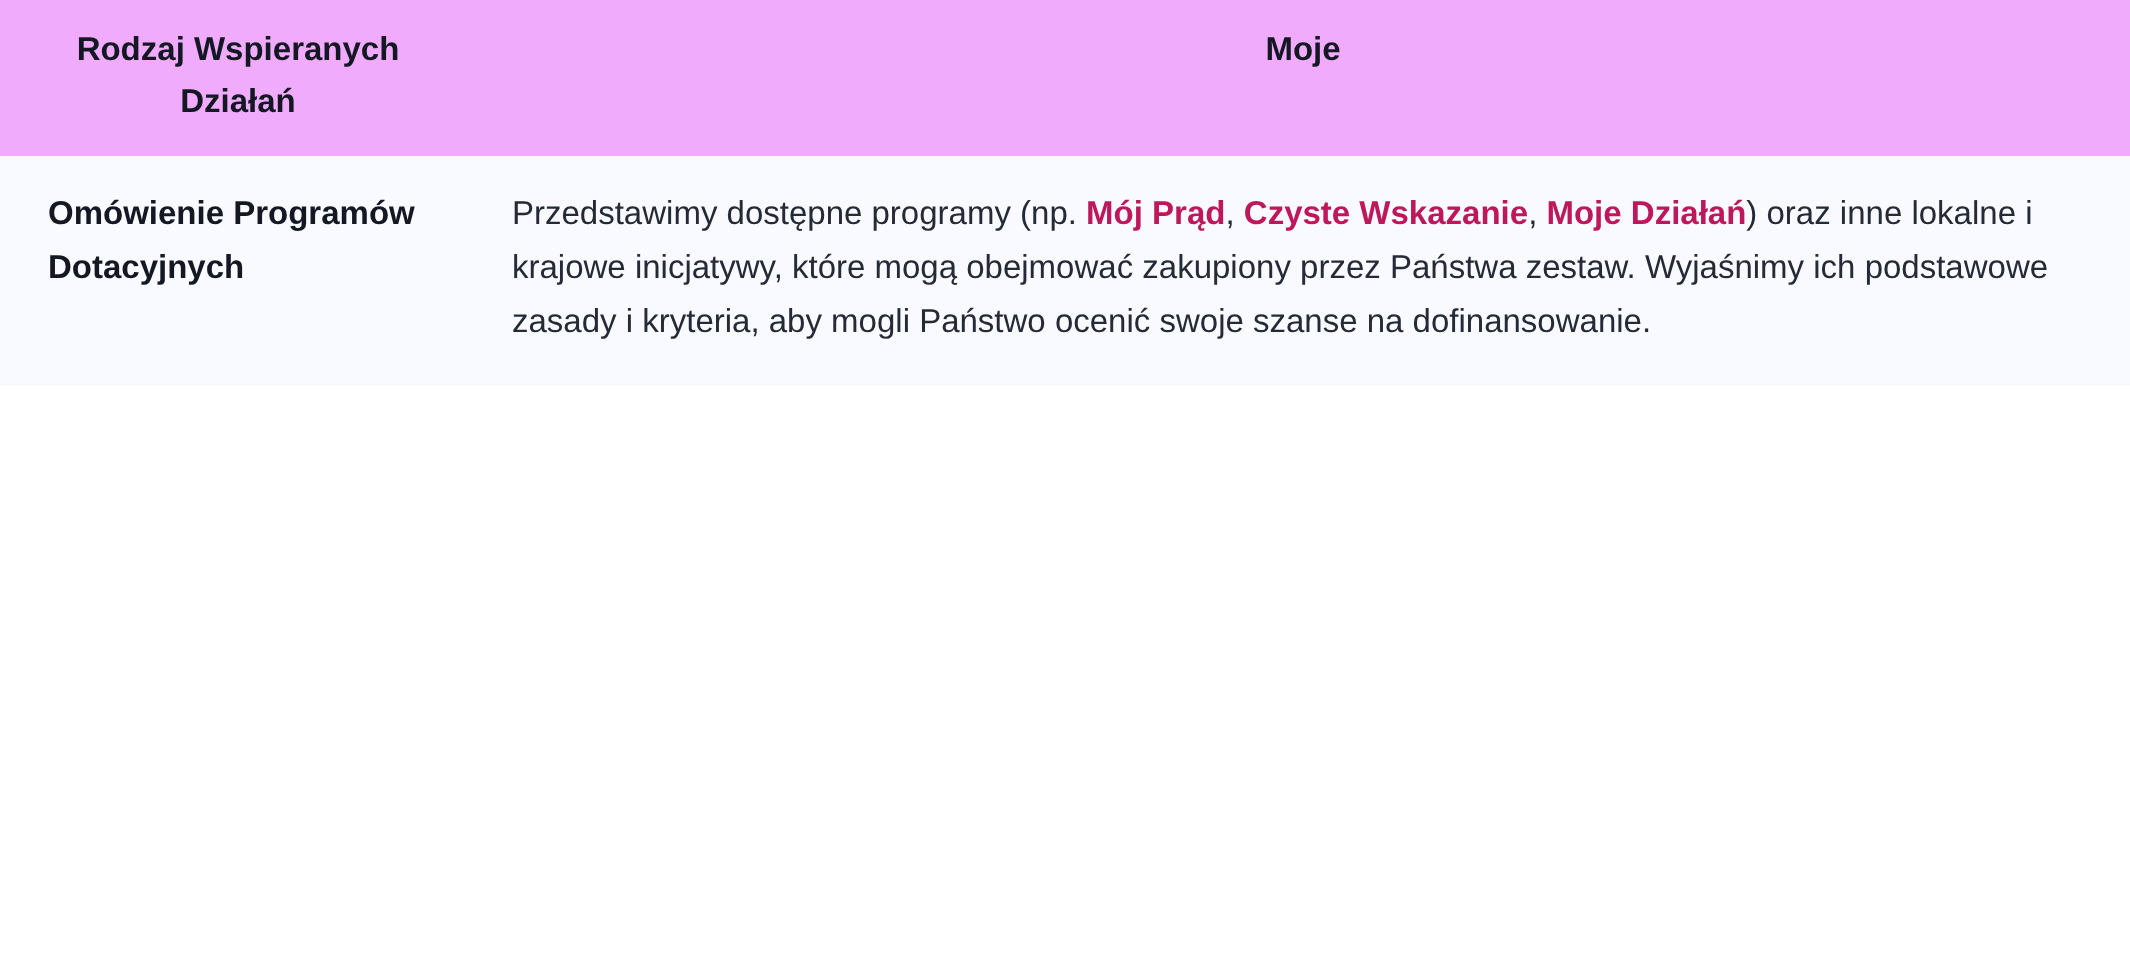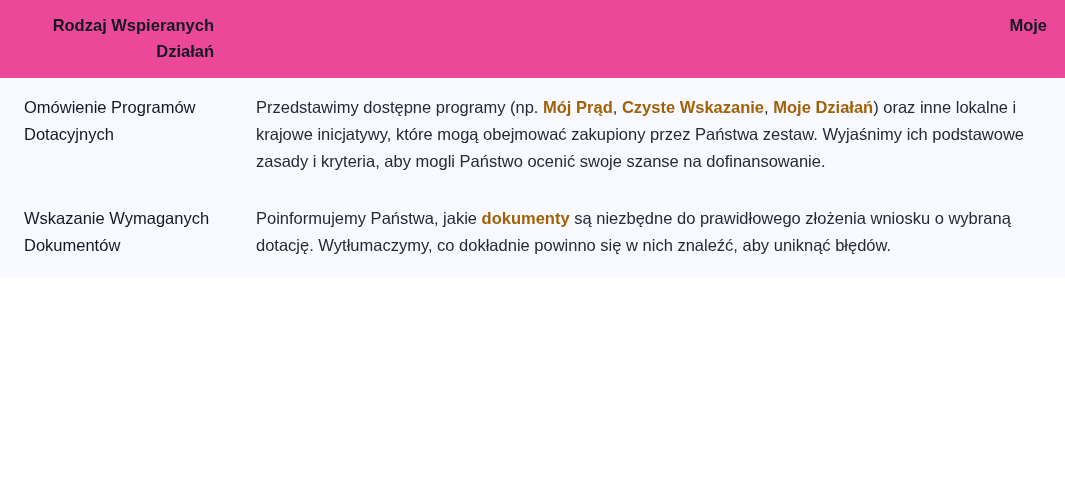--- a/index.html
+++ b/index.html
@@ -18,58 +18,58 @@
   .table {
     width: 1065px;
     border-collapse: collapse;
     table-layout: fixed;
   }
 
   .table col.col-kind { width: 232px; }
   .table col.col-desc { width: 833px; }
 
   thead th {
-    background: #ec4899;
-    text-align: right;
+    background: #f0abfc;
+    text-align: center;
     vertical-align: top;
     font-weight: 700;
     font-size: 16.5px;
     line-height: 26px;
     color: #131823;
     padding: 12px 18px 14px 24px;
   }
   thead th.desc-head {
     padding-left: 24px;
   }
 
   tbody td {
     background: #f8faff;
     vertical-align: top;
     padding: 16px 18px 14px 24px;
     font-size: 16.5px;
     line-height: 27px;
     color: #242a36;
   }
   tbody td.kind {
-    font-weight: 400;
+    font-weight: 700;
     color: #131823;
     padding-right: 10px;
   }
   tbody td.desc {
     padding-left: 24px;
     padding-right: 26px;
     font-weight: 400;
   }
   tbody tr:last-child td {
     padding-bottom: 18px;
   }
 
   .desc b {
     font-weight: 700;
-    color: #a16207;
+    color: #be185d;
   }
 </style>
 </head>
 <body>
 
 <table class="table">
   <colgroup>
     <col class="col-kind">
     <col class="col-desc">
   </colgroup>
@@ -77,18 +77,14 @@
     <tr>
       <th class="kind-head">Rodzaj Wspieranych Działań</th>
       <th class="desc-head">Moje</th>
     </tr>
   </thead>
   <tbody>
     <tr>
       <td class="kind">Omówienie Programów Dotacyjnych</td>
       <td class="desc">Przedstawimy dostępne programy (np. <b>Mój Prąd</b>, <b>Czyste Wskazanie</b>, <b>Moje Działań</b>) oraz inne lokalne i krajowe inicjatywy, które mogą obejmować zakupiony przez Państwa zestaw. Wyjaśnimy ich podstawowe zasady i kryteria, aby mogli Państwo ocenić swoje szanse na dofinansowanie.</td>
     </tr>
-    <tr>
-      <td class="kind">Wskazanie Wymaganych Dokumentów</td>
-      <td class="desc">Poinformujemy Państwa, jakie <b>dokumenty</b> są niezbędne do prawidłowego złożenia wniosku o wybraną dotację. Wytłumaczymy, co dokładnie powinno się w nich znaleźć, aby uniknąć błędów.</td>
-    </tr>
   </tbody>
 </table>
 
 </body></html>

